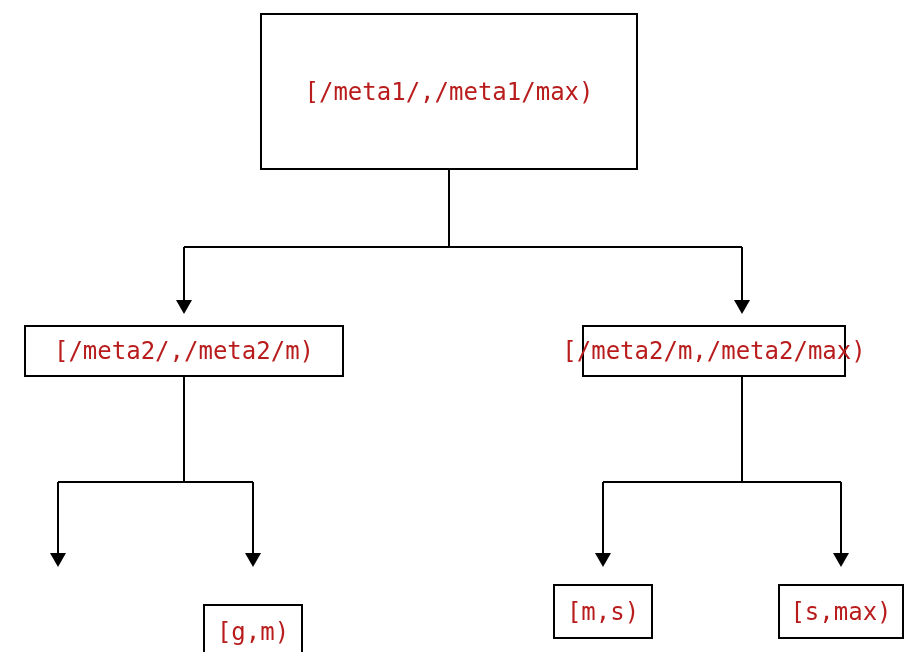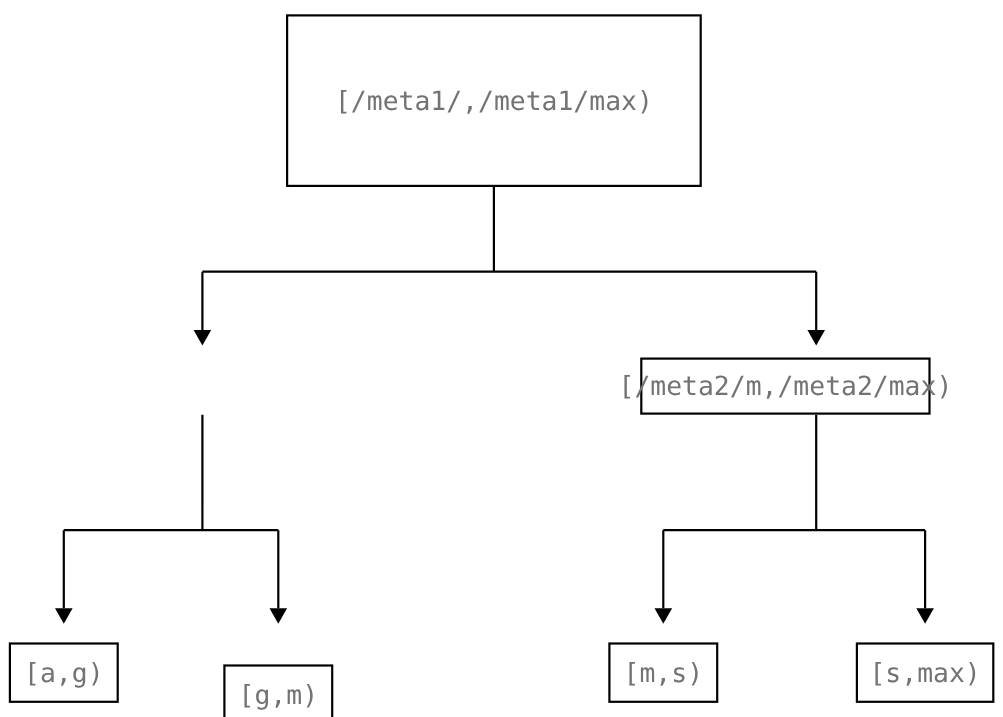--- a/index.html
+++ b/index.html
@@ -20,21 +20,21 @@
     left: 0;
     top: 0;
     width: 912px;
     height: 652px;
   }
   .node {
     position: absolute;
     box-sizing: border-box;
     border: 2px solid #000000;
     background: #ffffff;
-    color: #737373;
+    color: #b91c1c;
     display: flex;
     align-items: center;
     justify-content: center;
     font-size: 24px;
     line-height: 1;
     white-space: nowrap;
   }
   #node-root   { left: 260px; top: 13px;  width: 378px; height: 157px; }
   #node-left   { left: 24px;  top: 325px; width: 320px; height: 52px; }
   #node-right  { left: 582px; top: 325px; width: 264px; height: 52px; }
@@ -69,28 +69,28 @@
 
     <path class="edge-line" d="M742 377 V482 M603 482 H841 M603 482 V553 M841 482 V553"></path>
     <polygon class="arrowhead" points="595,553 611,553 603,567"></polygon>
     <polygon class="arrowhead" points="833,553 849,553 841,567"></polygon>
   </svg>
 
   <div class="node" id="node-root">
     <span>[/meta1/,/meta1/max)</span>
   </div>
 
+  <div class="node" id="node-left">
+    <span>[/meta2/,/meta2/m)</span>
+  </div>
 
   <div class="node" id="node-right">
     <span>[/meta2/m,/meta2/max)</span>
   </div>
 
-  <div class="node" id="leaf-ag">
-    <span>[a,g)</span>
-  </div>
 
   <div class="node" id="leaf-gm">
     <span>[g,m)</span>
   </div>
 
   <div class="node" id="leaf-smax">
     <span>[s,max)</span>
   </div>
 
   <div class="node" id="leaf-ms">

